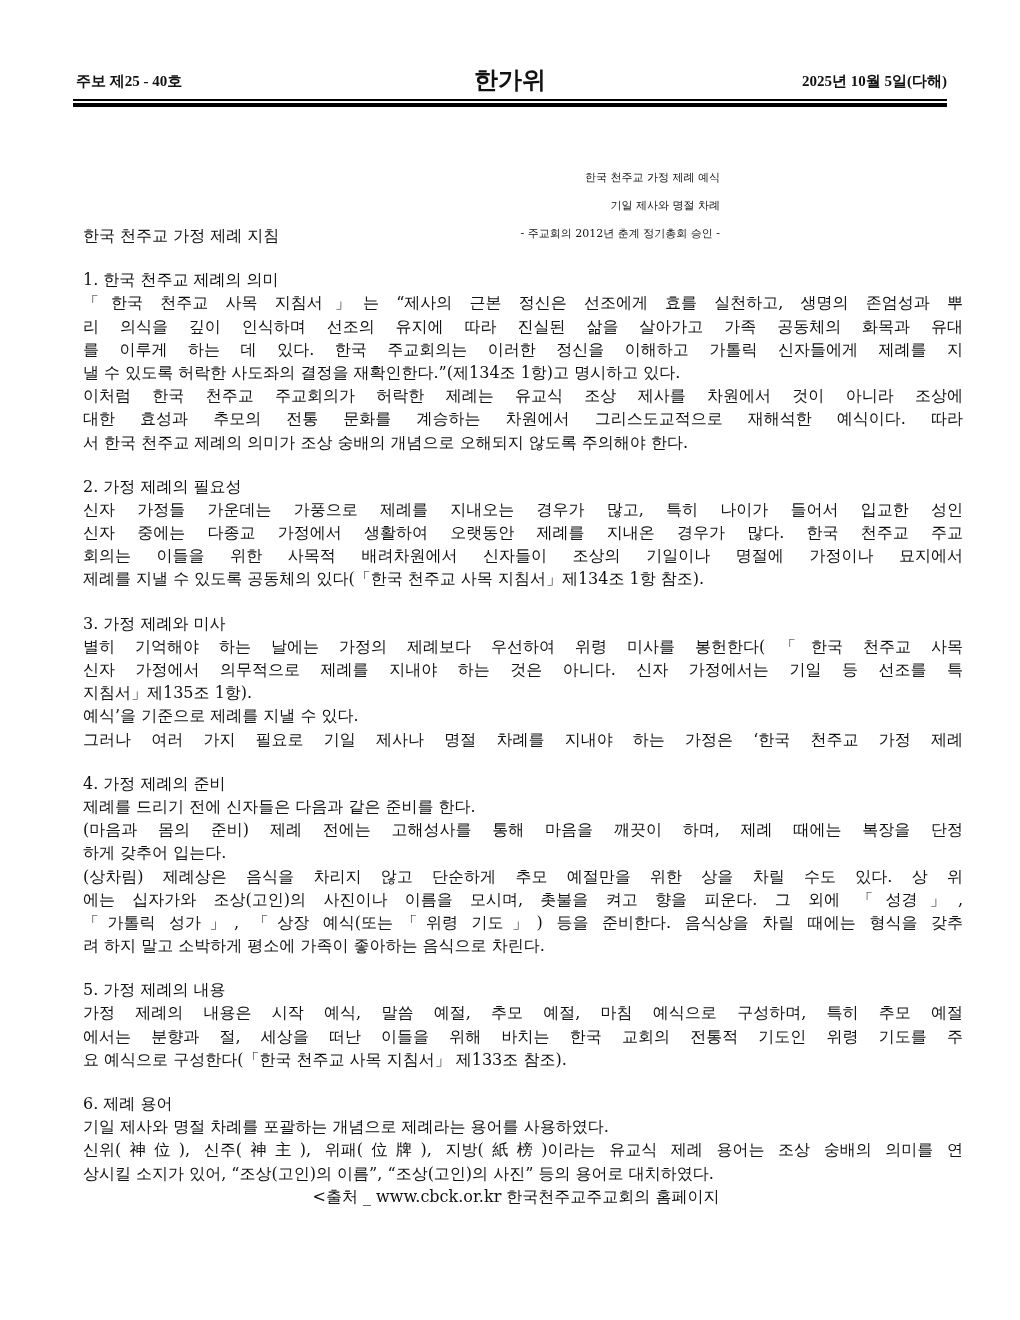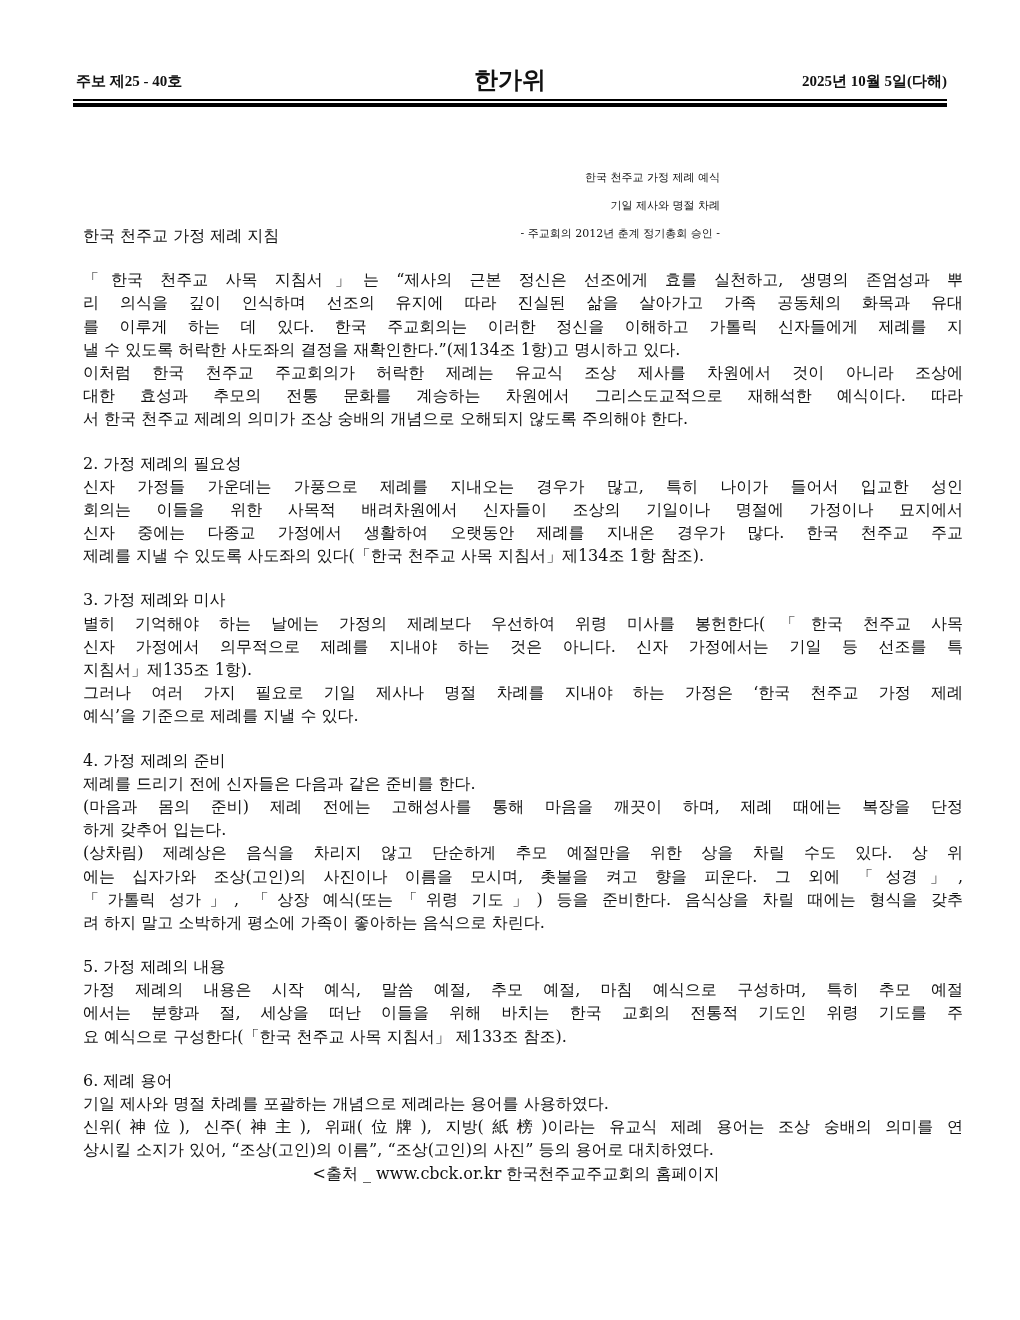--- a/index.html
+++ b/index.html
@@ -114,46 +114,47 @@
   <div>한국 천주교 가정 제례 예식</div>
   <div>기일 제사와 명절 차례</div>
   <div>- 주교회의 2012년 춘계 정기총회 승인 -</div>
 </div>
 
 <div class="doc">
   <div class="heading">한국 천주교 가정 제례 지침</div>
   <div class="gap"></div>
 
   <div>
+    <div class="heading">1. 한국 천주교 제례의 의미</div>
     <div class="line">「한국 천주교 사목 지침서」는 “제사의 근본 정신은 선조에게 효를 실천하고, 생명의 존엄성과 뿌</div>
     <div class="line">리 의식을 깊이 인식하며 선조의 유지에 따라 진실된 삶을 살아가고 가족 공동체의 화목과 유대</div>
     <div class="line">를 이루게 하는 데 있다. 한국 주교회의는 이러한 정신을 이해하고 가톨릭 신자들에게 제례를 지</div>
     <div class="line last">낼 수 있도록 허락한 사도좌의 결정을 재확인한다.”(제134조 1항)고 명시하고 있다.</div>
     <div class="line">이처럼 한국 천주교 주교회의가 허락한 제례는 유교식 조상 제사를 차원에서 것이 아니라 조상에</div>
     <div class="line">대한 효성과 추모의 전통 문화를 계승하는 차원에서 그리스도교적으로 재해석한 예식이다. 따라</div>
     <div class="line last">서 한국 천주교 제례의 의미가 조상 숭배의 개념으로 오해되지 않도록 주의해야 한다.</div>
   </div>
   <div class="gap"></div>
 
   <div>
     <div class="heading">2. 가정 제례의 필요성</div>
     <div class="line">신자 가정들 가운데는 가풍으로 제례를 지내오는 경우가 많고, 특히 나이가 들어서 입교한 성인</div>
+    <div class="line">신자 중에는 다종교 가정에서 생활하여 오랫동안 제례를 지내온 경우가 많다. 한국 천주교 주교</div>
     <div class="line">회의는 이들을 위한 사목적 배려차원에서 신자들이 조상의 기일이나 명절에 가정이나 묘지에서</div>
-    <div class="line">신자 중에는 다종교 가정에서 생활하여 오랫동안 제례를 지내온 경우가 많다. 한국 천주교 주교</div>
-    <div class="line last">제례를 지낼 수 있도록 사도좌의 있다(「한국 천주교 사목 지침서」제134조 1항 참조).</div>
+    <div class="line last">제례를 지낼 수 있도록 공동체의 있다(「한국 천주교 사목 지침서」제134조 1항 참조).</div>
   </div>
   <div class="gap"></div>
 
   <div>
     <div class="heading">3. 가정 제례와 미사</div>
     <div class="line">별히 기억해야 하는 날에는 가정의 제례보다 우선하여 위령 미사를 봉헌한다(「한국 천주교 사목</div>
     <div class="line">신자 가정에서 의무적으로 제례를 지내야 하는 것은 아니다. 신자 가정에서는 기일 등 선조를 특</div>
     <div class="line last">지침서」제135조 1항).</div>
+    <div class="line last">예식’을 기준으로 제례를 지낼 수 있다.</div>
     <div class="line">그러나 여러 가지 필요로 기일 제사나 명절 차례를 지내야 하는 가정은 ‘한국 천주교 가정 제례</div>
-    <div class="line last">예식’을 기준으로 제례를 지낼 수 있다.</div>
   </div>
   <div class="gap"></div>
 
   <div>
     <div class="heading">4. 가정 제례의 준비</div>
     <div class="line last">제례를 드리기 전에 신자들은 다음과 같은 준비를 한다.</div>
     <div class="line">(마음과 몸의 준비) 제례 전에는 고해성사를 통해 마음을 깨끗이 하며, 제례 때에는 복장을 단정</div>
     <div class="line last">하게 갖추어 입는다.</div>
     <div class="line">(상차림) 제례상은 음식을 차리지 않고 단순하게 추모 예절만을 위한 상을 차릴 수도 있다. 상 위</div>
     <div class="line">에는 십자가와 조상(고인)의 사진이나 이름을 모시며, 촛불을 켜고 향을 피운다. 그 외에 「성경」,</div>

